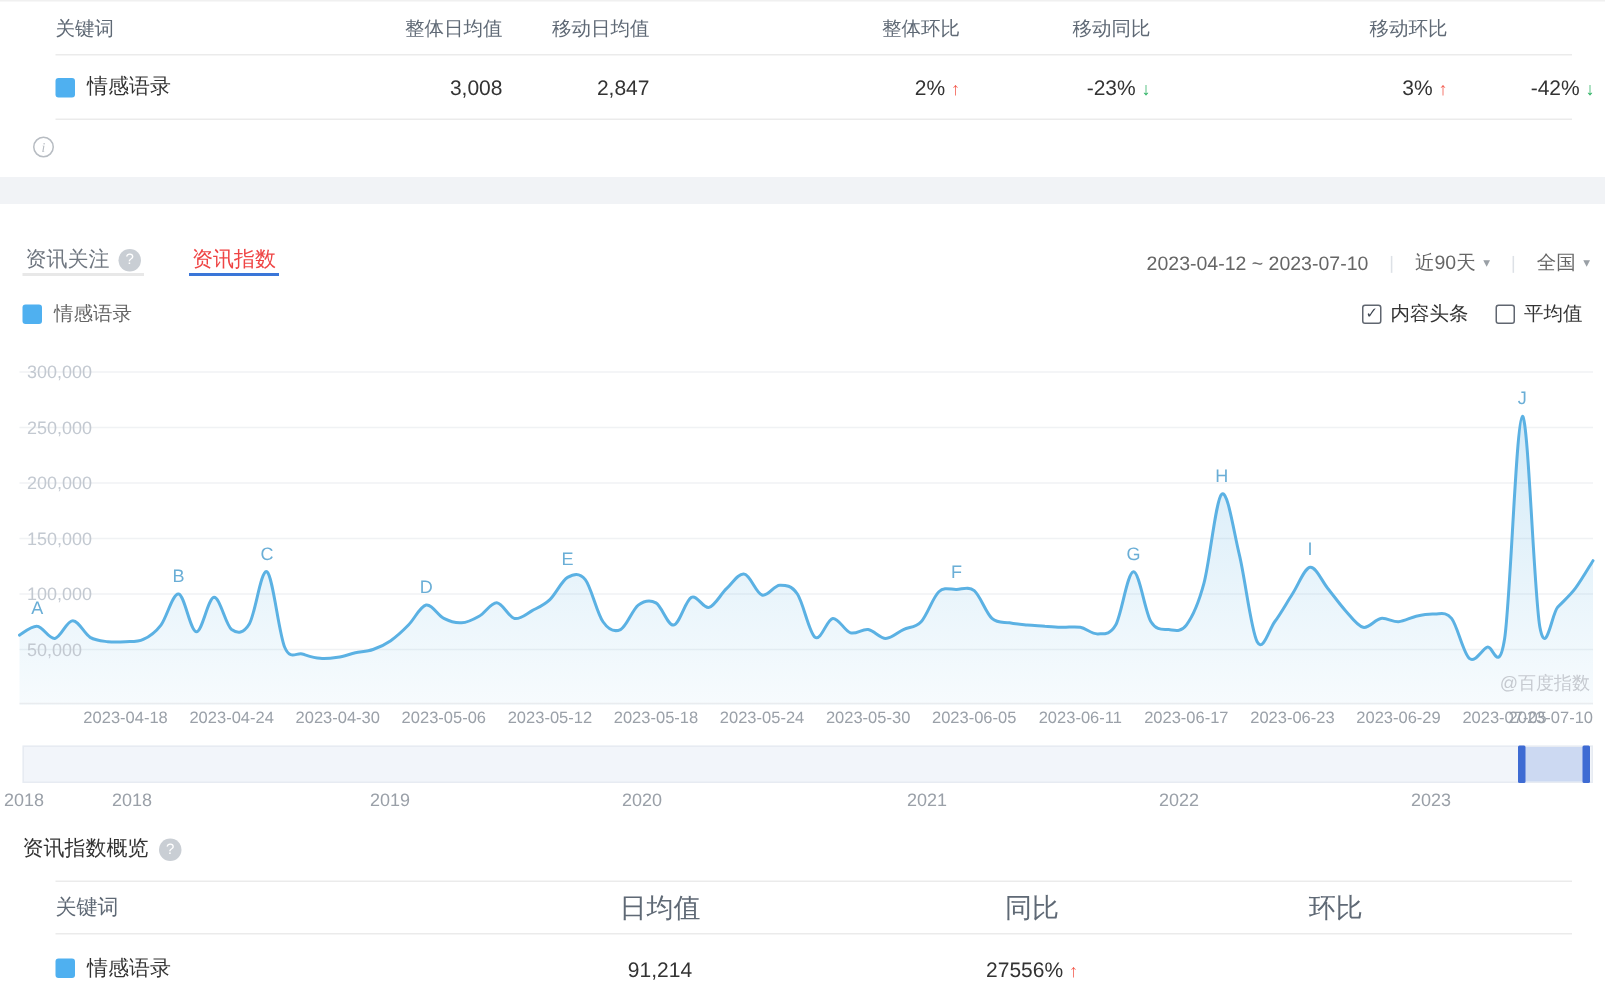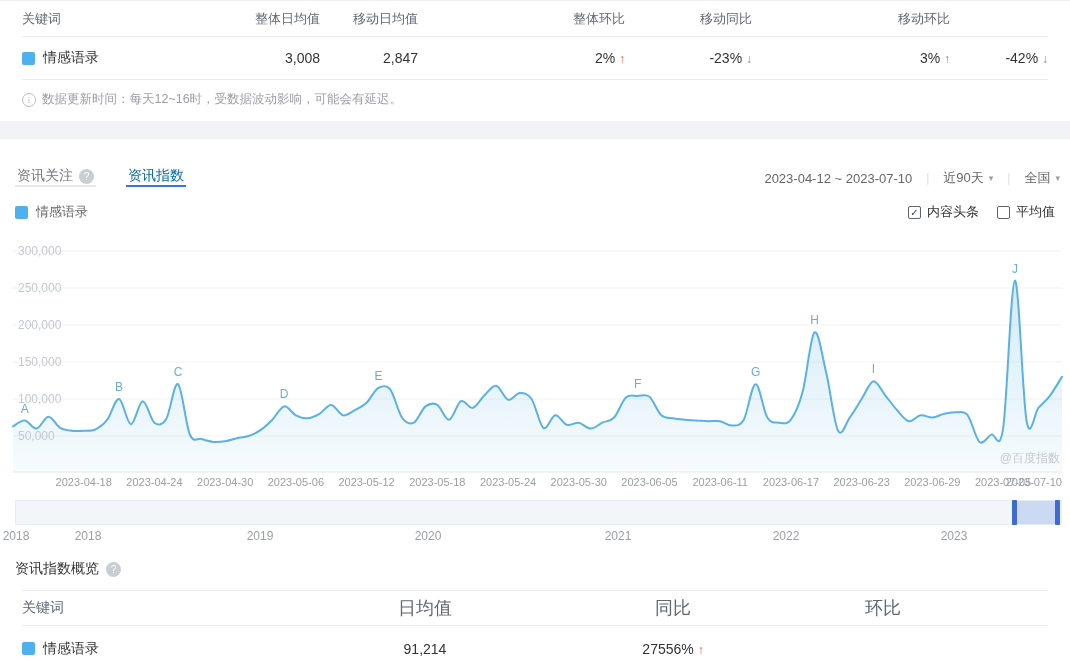--- a/index.html
+++ b/index.html
@@ -1,19 +1,19 @@
 <!DOCTYPE html>
 <html><head>
 <meta charset="utf-8">
 <style>
   * { box-sizing: border-box; margin: 0; padding: 0; }
   html,body { width:1070px; height:660px; overflow:hidden; background:#fff;
     font-family:"Liberation Sans","DejaVu Sans",sans-serif; color:#333; }
 
-  .pad { padding-left:22px; padding-right:22px; }
+  .pad { padding-left:37px; padding-right:22px; }
 
   
   .top-table { border-top:1px solid #f0f0f0; }
   .t-row { display:grid; grid-template-columns:178px 120px 98px 207px 127px 198px 98px; align-items:center; }
   .t-head { height:36px; border-bottom:1px solid #ebebeb; }
   .t-head .cell { font-size:13px; color:#5f6975; }
   .t-body { height:43px; border-bottom:1px solid #ebebeb; }
   .t-body .cell { font-size:14px; color:#333; }
   .cell { text-align:right; white-space:nowrap; }
   .cell.first { text-align:left; display:flex; align-items:center; gap:8px; }
@@ -29,21 +29,21 @@
     font-size:9px; color:#b7bcc2; display:inline-flex; align-items:center; justify-content:center;
     font-style:italic; font-family:"Liberation Serif",serif; flex:0 0 auto;}
 
   .gray-band { height:18px; background:#f1f3f6; }
 
   
   .tabs-row { height:48px; display:flex; justify-content:space-between; align-items:flex-end; padding:0 10px 0 15px; }
   .tabs { display:flex; gap:30px; }
   .tab { display:flex; align-items:center; gap:6px; font-size:14px; color:#707780; cursor:pointer;
     border-bottom:2px solid #e8e8e8; padding:0 2px; }
-  .tab.active { color:#0369a1; border-bottom:2px solid #3a76d8; }
+  .tab.active { color:#ef4444; border-bottom:2px solid #3a76d8; }
   .help-circle { width:15px; height:15px; background:#c9ced4; color:#fff; border-radius:50%;
     font-size:10px; display:inline-flex; align-items:center; justify-content:center; }
   .controls { display:flex; align-items:center; gap:14px; font-size:13px; color:#666; }
   .v-sep { color:#dde1e6; font-size:12px; }
   .drop { display:inline-flex; align-items:center; gap:5px; cursor:pointer; }
   .caret { font-size:9px; color:#9aa0a6; }
 
   
   .legend-row { display:flex; justify-content:space-between; align-items:center; padding:16px 15px 0 15px; }
   .legend { display:flex; align-items:center; gap:8px; font-size:13px; color:#666; }
@@ -108,21 +108,20 @@
       <span>3%</span> <span class="arr up">↑</span>
     </div>
     <div class="cell">
       <span>-42%</span> <span class="arr down">↓</span>
     </div>
   </div>
 </div>
 
 <div class="note">
   <span class="info-circle">i</span>
-  <span>数据更新时间：每天12~16时，受数据波动影响，可能会有延迟。</span>
 </div>
 
 <div class="gray-band"></div>
 
 <div class="tabs-row">
   <div class="tabs">
     <div class="tab">
       <span>资讯关注</span>
       <span class="help-circle">?</span>
     </div>

